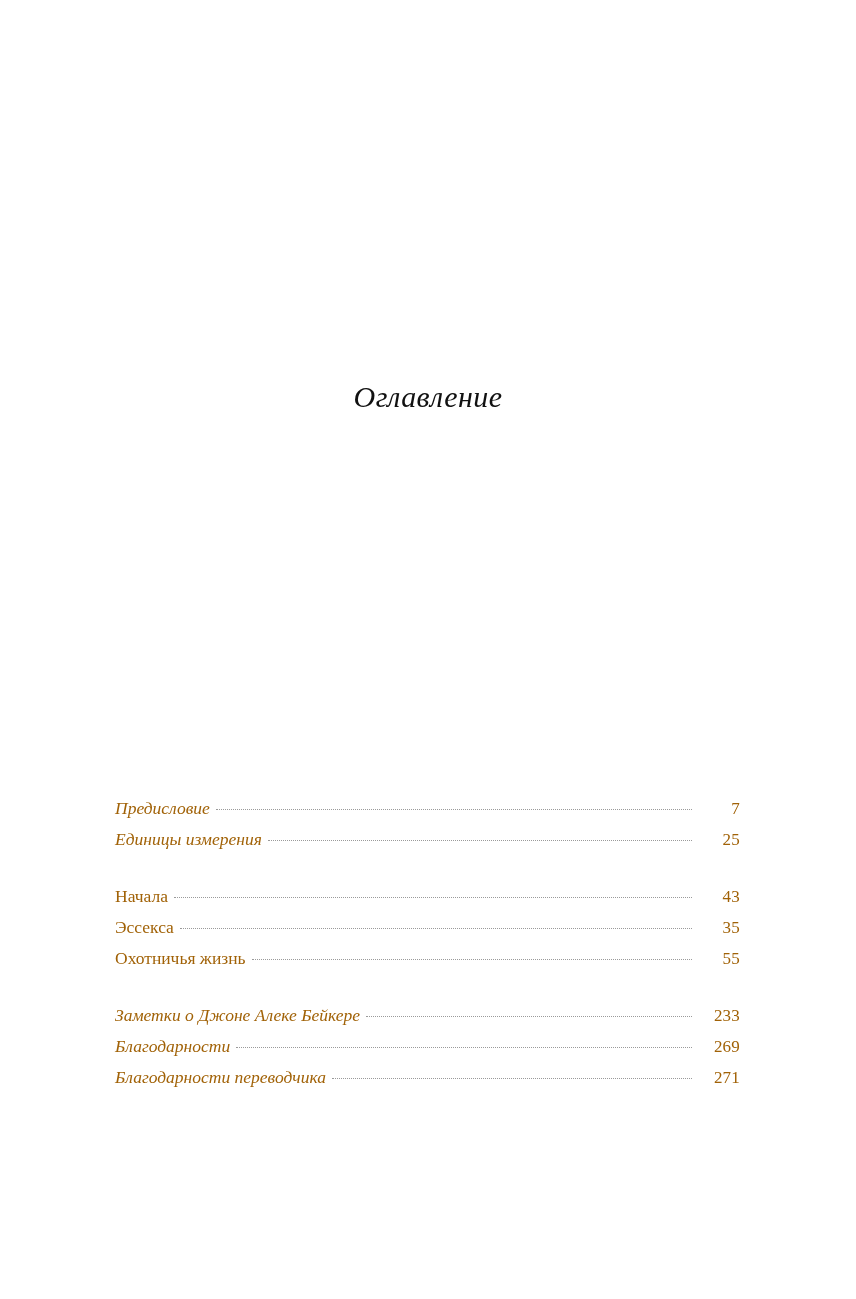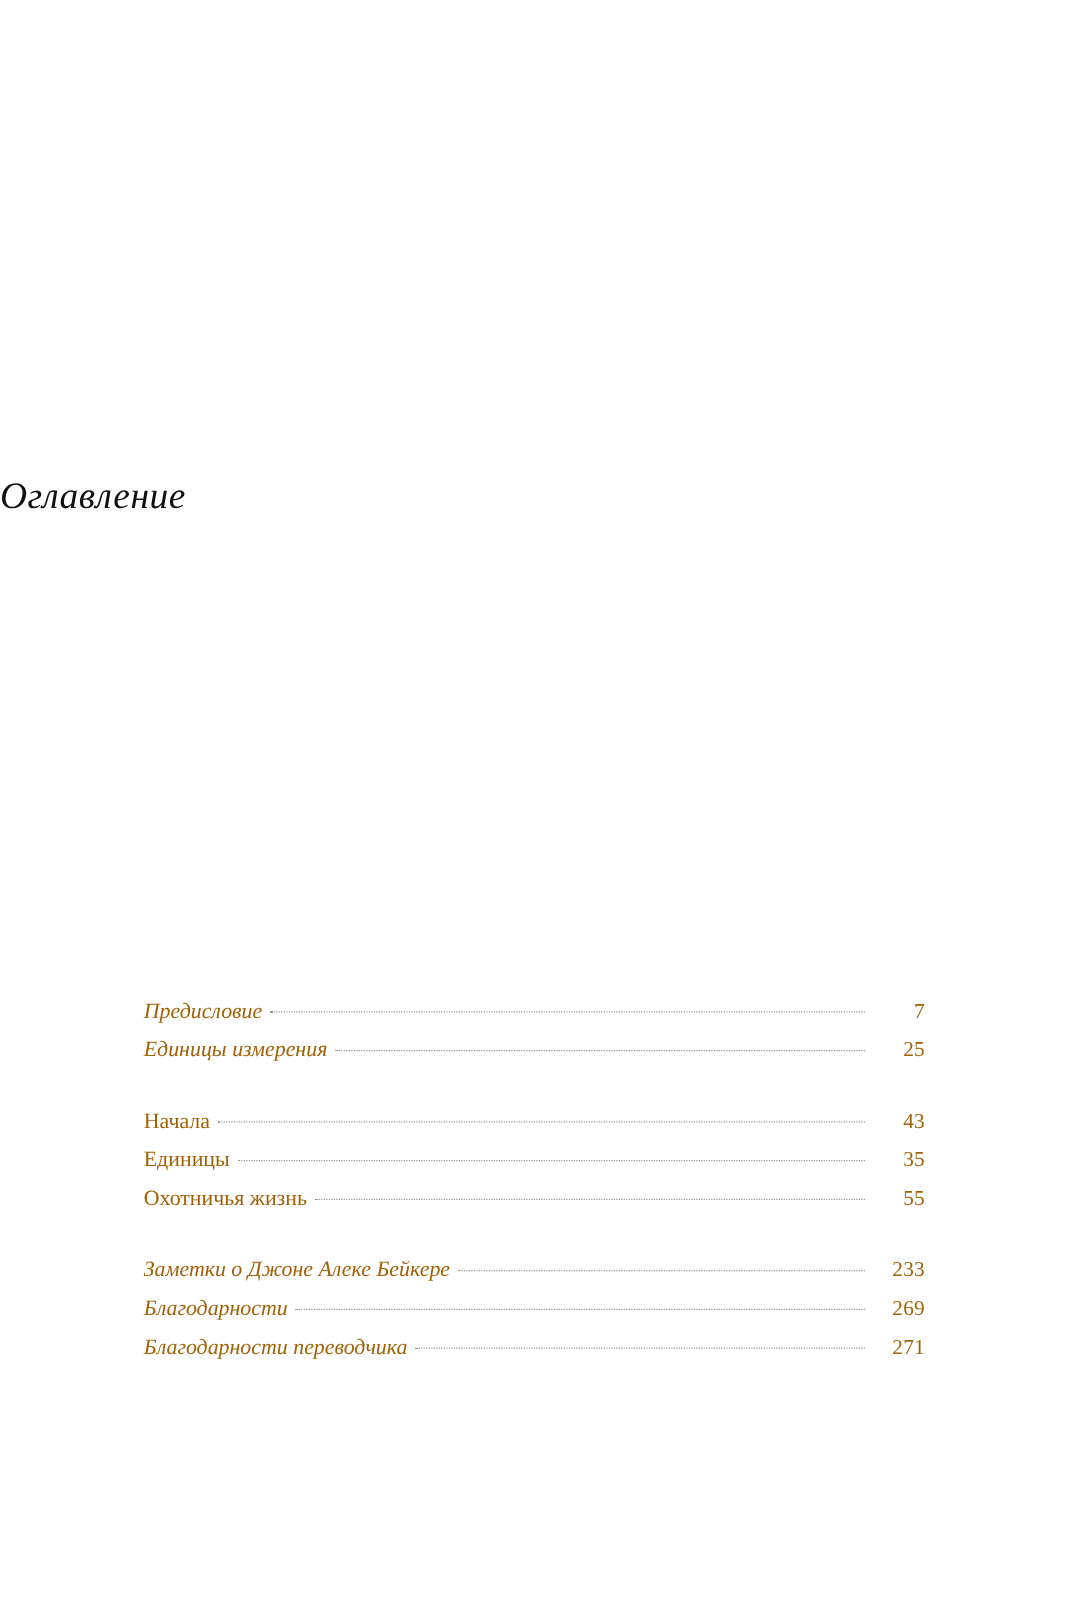--- a/index.html
+++ b/index.html
@@ -22,21 +22,21 @@
     left: 0;
     width: 856px;
     height: 1299px;
   }
 
   .toc-title {
     position: absolute;
     top: 380px;
     left: 0;
     width: 856px;
-    text-align: left;
+    text-align: center;
     font-style: italic;
     font-size: 30px;
     letter-spacing: 0.4px;
     color: #111111;
   }
 
   .toc-list {
     position: absolute;
     left: 115px;
     top: 793px;
@@ -108,21 +108,21 @@
       </div>
     </div>
 
     <div class="toc-group">
       <div class="toc-entry">
         <span class="label">Начала</span>
         <span class="leader"></span>
         <span class="page-num">43</span>
       </div>
       <div class="toc-entry">
-        <span class="label">Единицы</span>
+        <span class="label">Эссекса</span>
         <span class="leader"></span>
         <span class="page-num">35</span>
       </div>
       <div class="toc-entry">
         <span class="label">Охотничья жизнь</span>
         <span class="leader"></span>
         <span class="page-num">55</span>
       </div>
     </div>
 

